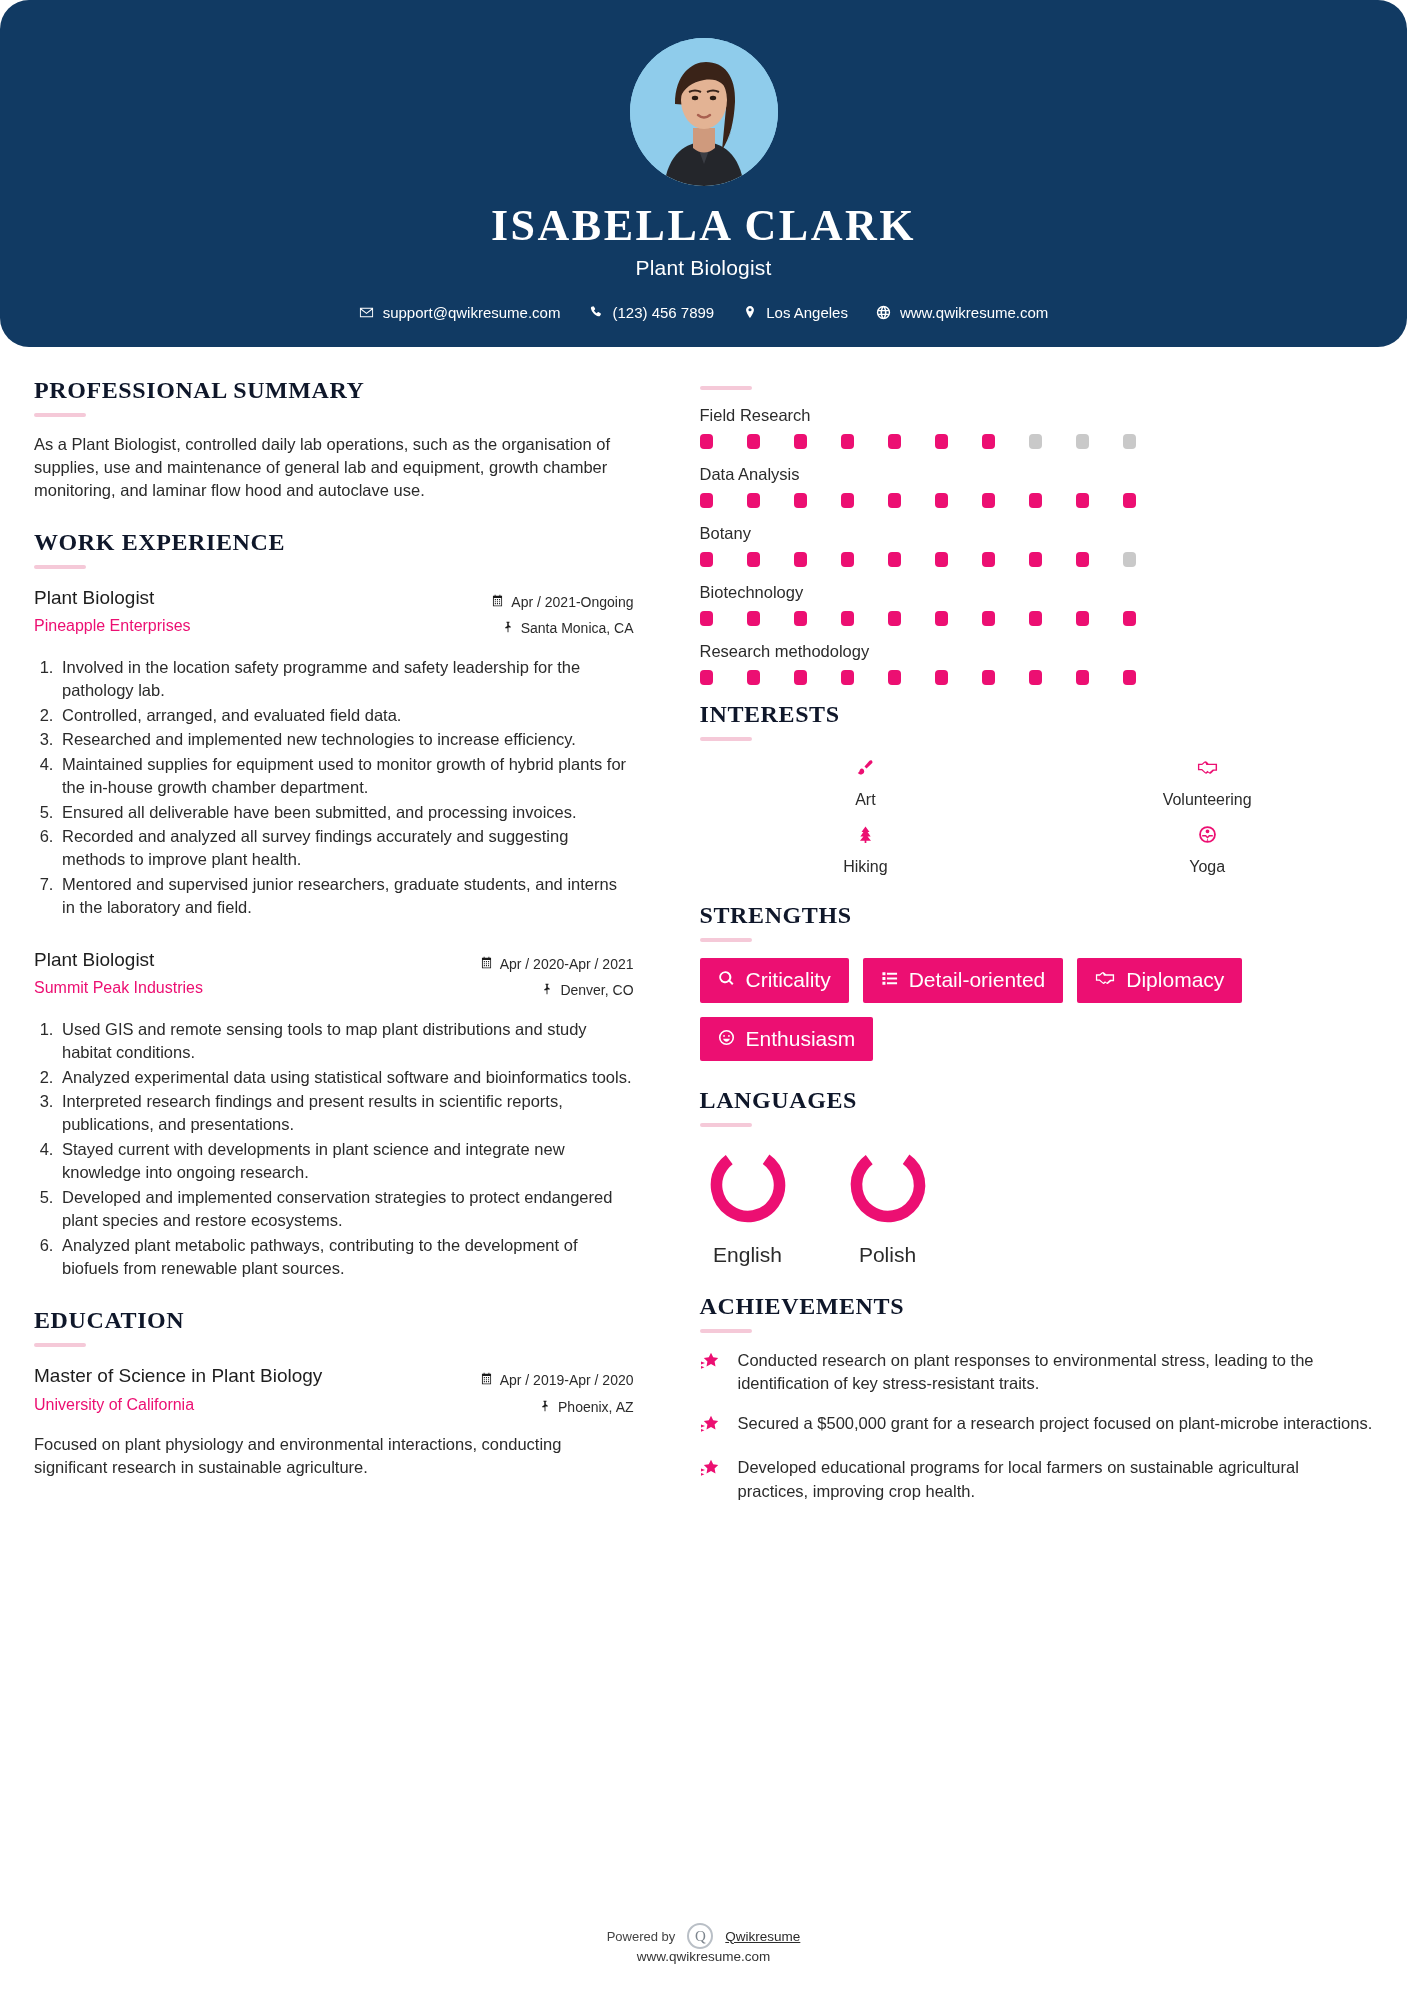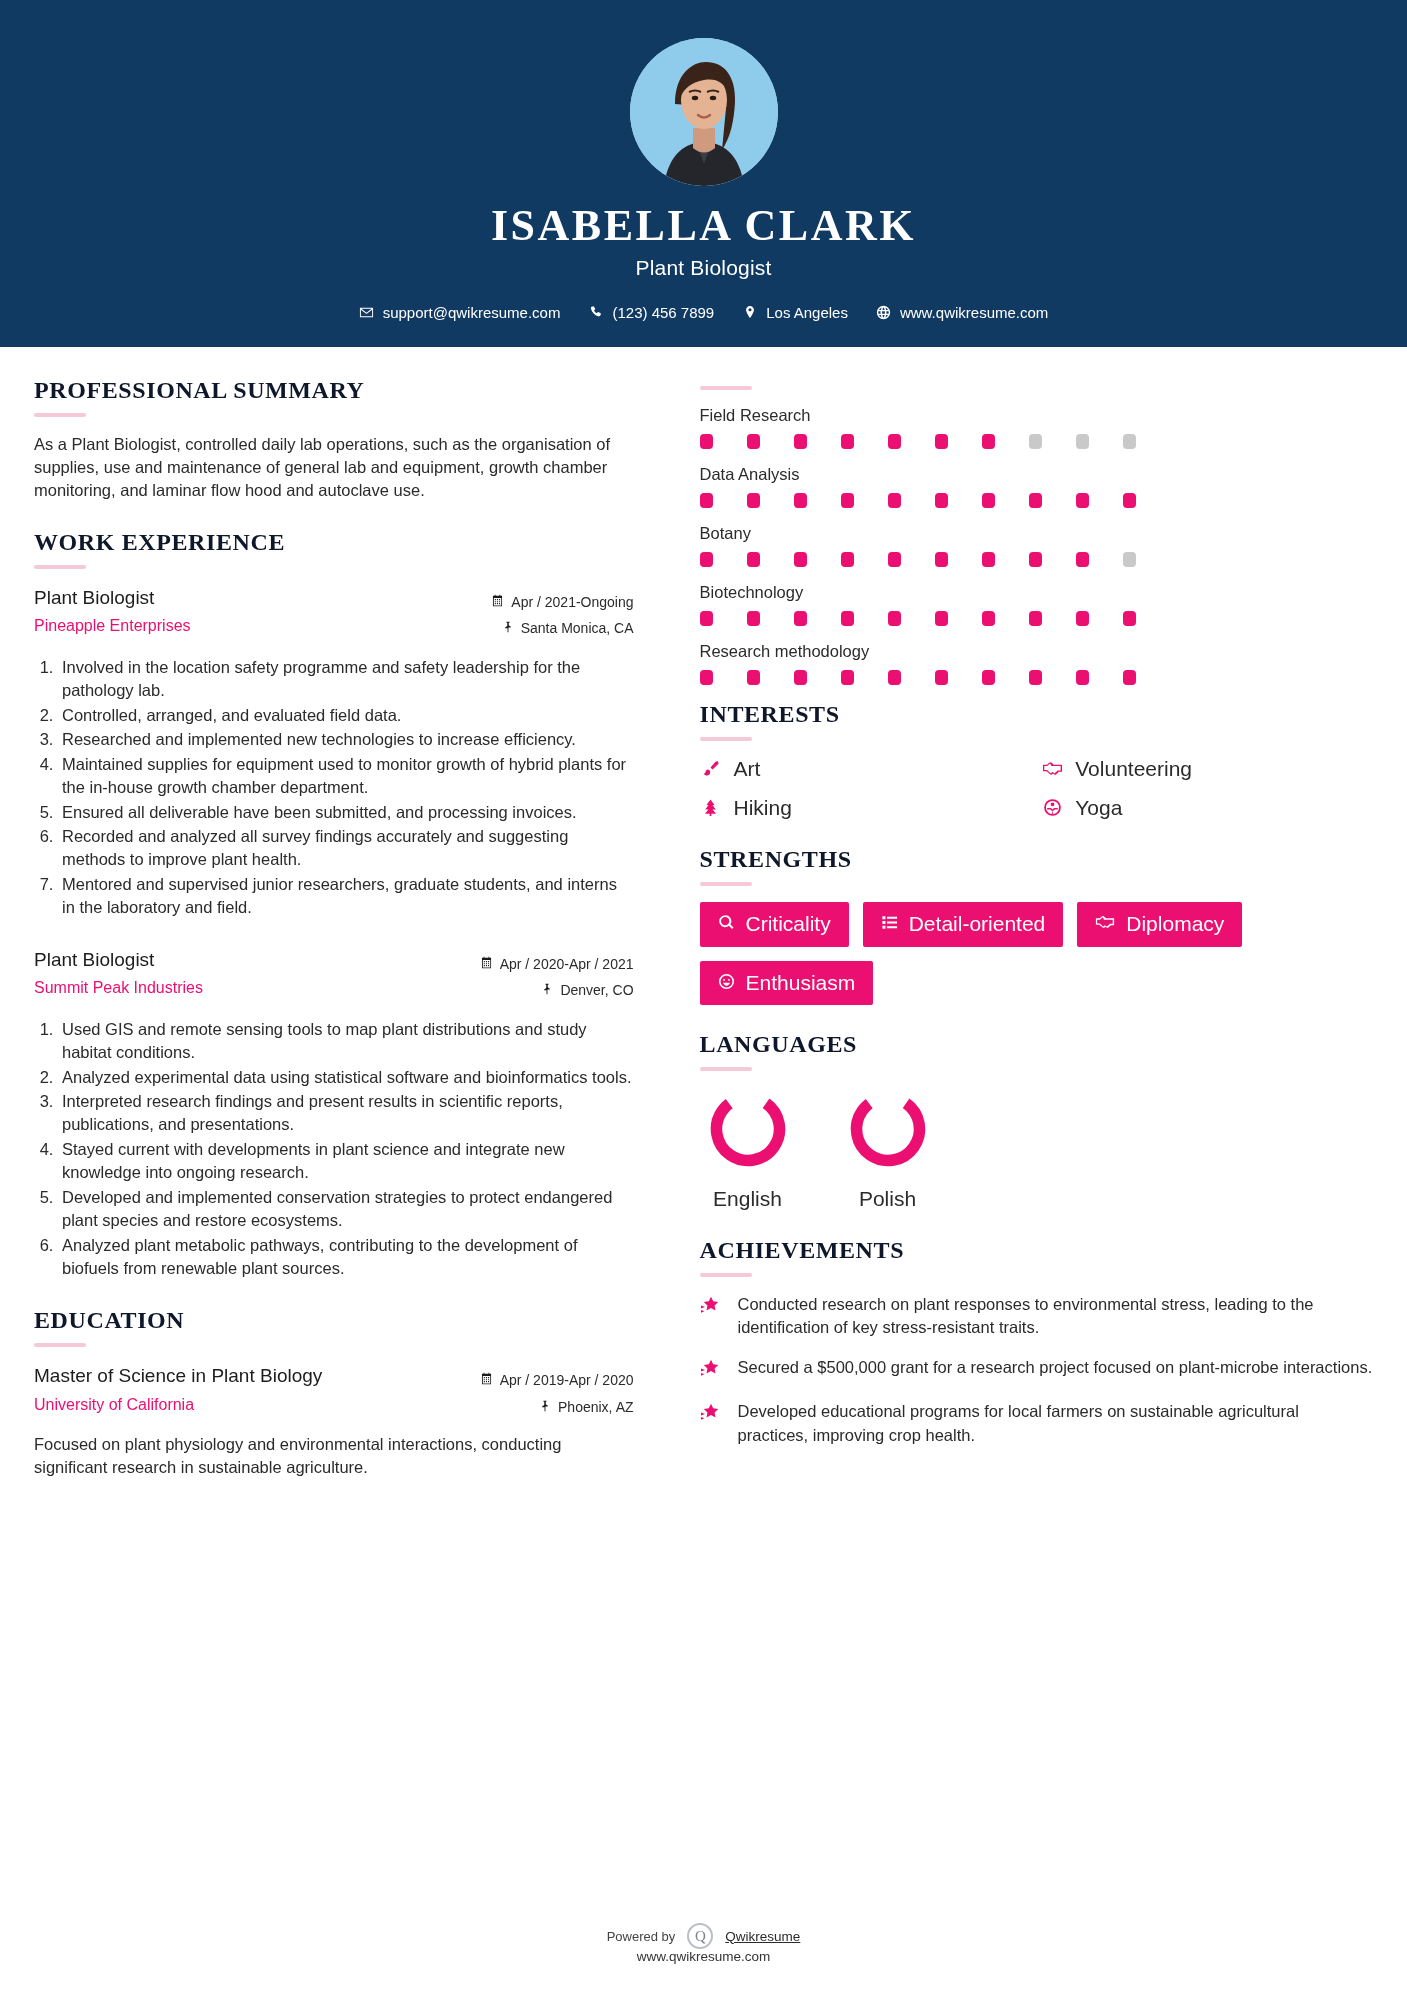--- a/index.html
+++ b/index.html
@@ -10,20 +10,21 @@
   }
   body { width: 1407px; min-height: 1990px; position: relative; }
 
   
   .header {
     background: #113a63;
     width: 100%;
     padding: 38px 0 26px 0;
     text-align: center;
     position: relative;
+    border-radius: 29px;
   }
   .avatar-wrap {
     width: 148px; height: 148px;
     margin: 0 auto 16px auto;
     border-radius: 50%;
     background: #8fcceb;
     overflow: hidden;
     position: relative;
   }
   .avatar-photo { position:absolute; inset:0; }
@@ -114,21 +115,21 @@
   .skill-dots { display: flex; gap: 0; margin-bottom: 16px; }
   .dot-cell { width: 47px; }
   .dot { width: 13px; height: 15px; border-radius: 4px; background: #c9c9c9; }
   .dot.on { background: #ec0f72; }
 
   
   .interests-grid {
     display: grid; grid-template-columns: 1fr 1fr;
     row-gap: 15px; column-gap: 10px; margin-top: 4px;
   }
-  .interest { display: flex; align-items: center; gap: 12px; font-size: 21px; color: #2b2b2b; }
+  .interest { display: flex; align-items: center; gap: 12px; font-size: 16px; color: #2b2b2b; flex-direction: column; }
   .interest .ic { width: 22px; height: 22px; display:inline-flex; align-items:center; justify-content:center; }
   .interest svg { fill: #ec0f72; }
 
   
   .strengths-wrap { display: flex; flex-wrap: wrap; gap: 14px; margin-top: 4px; }
   .strength {
     background: #ec0f72; color: #ffffff;
     padding: 10px 18px; font-size: 21px;
     display: inline-flex; align-items: center; gap: 11px;
     border-radius: 2px;

